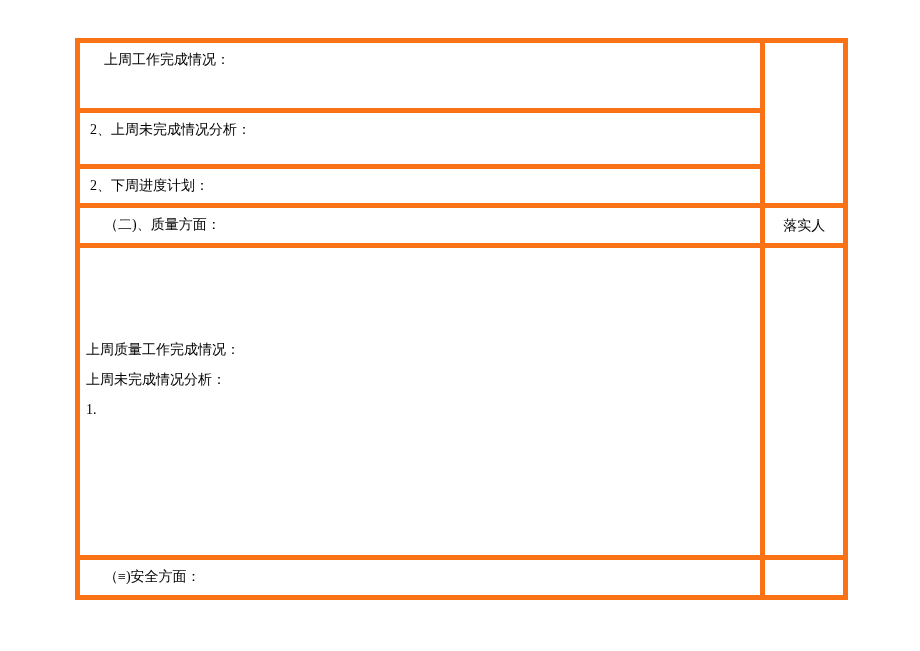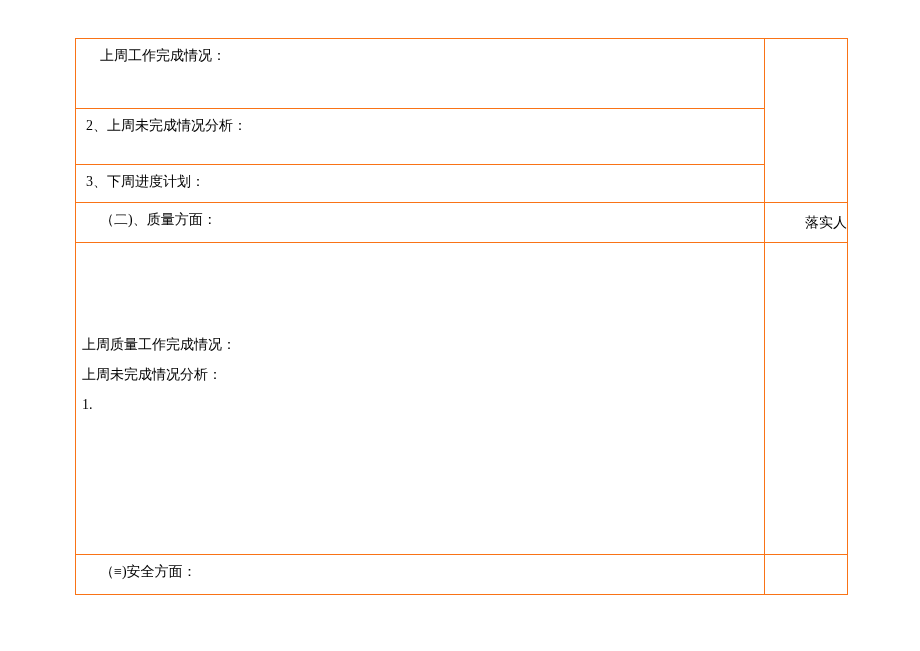--- a/index.html
+++ b/index.html
@@ -17,30 +17,30 @@
       position: relative;
     }
     .outer-table {
       position: absolute;
       left: 75px;
       top: 38px;
       width: 773px;
       border-collapse: collapse;
     }
     .outer-table td {
-      border: 1px solid #f97316;
+      border: 5px solid #f97316;
       vertical-align: top;
       padding: 0;
     }
     .col-left {
       width: 690px;
     }
     .col-right {
       width: 83px;
-      text-align: right;
+      text-align: center;
       vertical-align: middle;
     }
     .row1 { height: 70px; }
     .row2 { height: 56px; }
     .row3 { height: 38px; }
     .row4 { height: 40px; }
     .row5 { height: 312px; }
     .row6 { height: 40px; }
     .cell-inner {
       padding: 8px 10px;
@@ -87,21 +87,21 @@
   <tr class="row2">
     <td class="col-left">
       <div class="cell-inner">
         <span>2、上周未完成情况分析：</span>
       </div>
     </td>
   </tr>
   <tr class="row3">
     <td class="col-left">
       <div class="cell-inner">
-        <span>3、下周进度计划：</span>
+        <span>2、下周进度计划：</span>
       </div>
     </td>
   </tr>
   <tr class="row4">
     <td class="col-left">
       <div class="cell-inner indent">
         <span>（二)、质量方面：</span>
       </div>
     </td>
     <td class="col-right" style="vertical-align: middle;">

